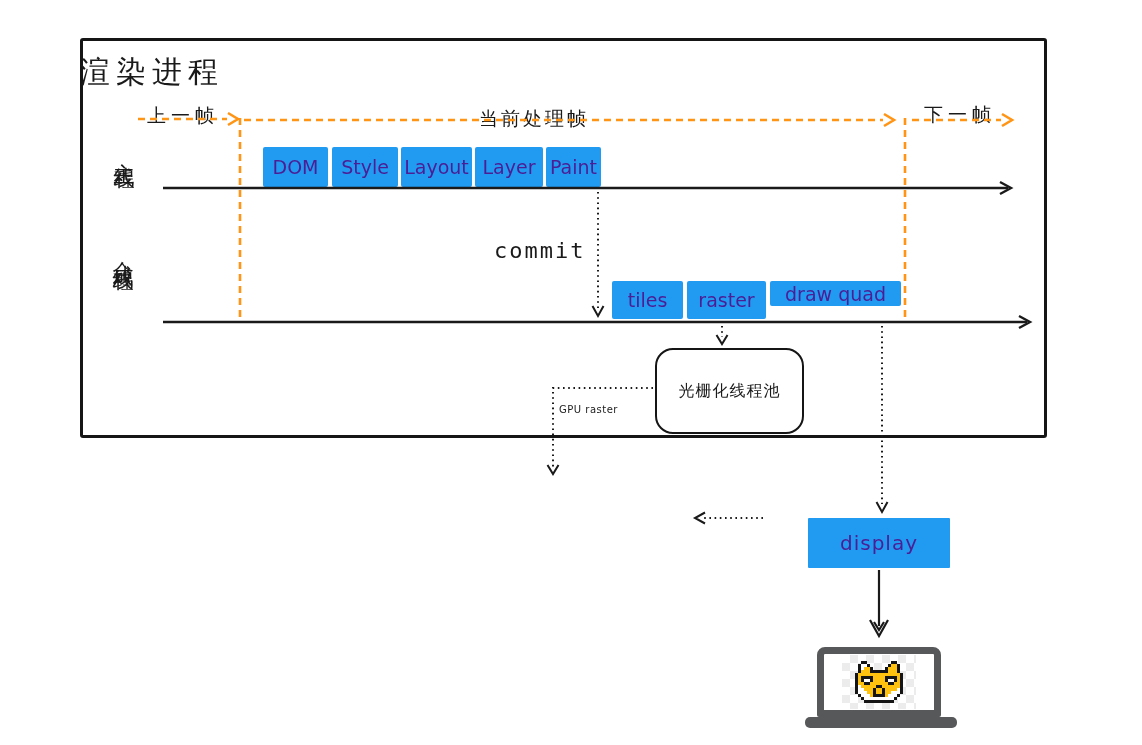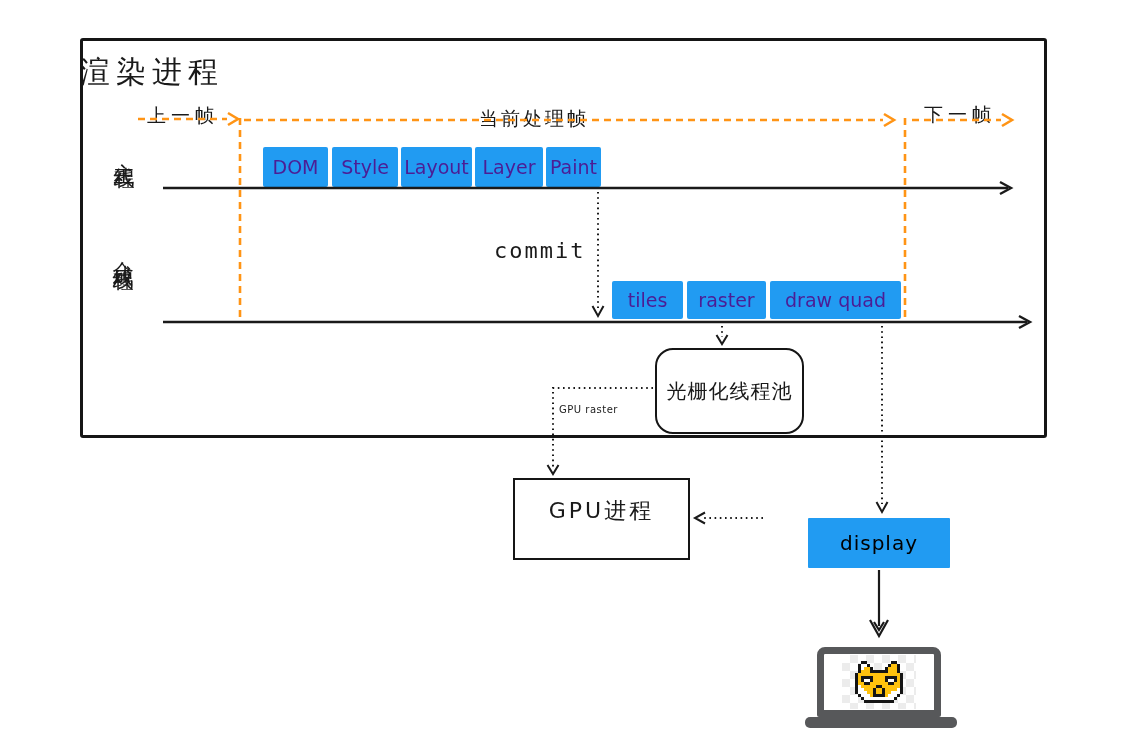--- a/index.html
+++ b/index.html
@@ -16,28 +16,28 @@
     writing-mode:vertical-rl;text-orientation:upright;
     font-size:21px;letter-spacing:4px;line-height:1;white-space:nowrap;
   }
   .stage-box{
     display:flex;align-items:center;justify-content:center;
     color:#4c1d95;font-size:19px;border-radius:2px;white-space:nowrap;
   }
   .commit-label{font-family:"DejaVu Sans Mono","Liberation Mono",monospace;font-size:22px;letter-spacing:2px;}
   .pool-box{
     border:2.5px solid #151515;border-radius:18px;background:#fff;
-    display:flex;align-items:center;justify-content:center;font-size:20px;letter-spacing:1px;
+    display:flex;align-items:center;justify-content:center;font-size:16px;letter-spacing:1px;
   }
   .small-label{font-size:10px;letter-spacing:.5px;}
   .process-box{border:2.5px solid #151515;background:#fff;}
   .process-title{text-align:center;font-size:22px;letter-spacing:3px;}
   .display-box{
     display:flex;align-items:center;justify-content:center;
-    color:#000000;font-size:20px;letter-spacing:1px;border-radius:1px;
+    color:#4c1d95;font-size:20px;letter-spacing:1px;border-radius:1px;
   }
   .laptop-screen{
     border:7px solid #57585a;border-radius:8px 8px 2px 2px;background:#fff;
     display:flex;align-items:center;justify-content:center;
   }
   .laptop-base{background:#57585a;border-radius:5px;}
   .checker{
     display:flex;align-items:center;justify-content:center;
     background-image:
       linear-gradient(45deg,#ececec 25%,transparent 25%,transparent 75%,#ececec 75%),
@@ -64,31 +64,28 @@
   <div class="abs stage-box" style="left: 263px; top: 147px; width: 65px; height: 40px; background: rgb(33, 155, 242);">DOM</div>
   <div class="abs stage-box" style="left: 332px; top: 147px; width: 66px; height: 40px; background: rgb(33, 155, 242);">Style</div>
   <div class="abs stage-box" style="left: 401px; top: 147px; width: 71px; height: 40px; background: rgb(33, 155, 242);">Layout</div>
   <div class="abs stage-box" style="left: 475px; top: 147px; width: 68px; height: 40px; background: rgb(33, 155, 242);">Layer</div>
   <div class="abs stage-box" style="left: 546px; top: 147px; width: 55px; height: 40px; background: rgb(33, 155, 242);">Paint</div>
 
   <div class="abs commit-label" style="left:494px;top:238px;">commit</div>
 
   <div class="abs stage-box" style="left: 612px; top: 281px; width: 71px; height: 38px; background: rgb(33, 155, 242);">tiles</div>
   <div class="abs stage-box" style="left: 687px; top: 281px; width: 79px; height: 38px; background: rgb(33, 155, 242);">raster</div>
-  <div class="abs stage-box" style="left: 770px; top: 281px; width: 131px; height: 38px; background: rgb(33, 155, 242);">draw quad</div>
+  <div class="abs stage-box" style="left: 770px; top: 281px; width: 131px; height: 25px; background: rgb(33, 155, 242);">draw quad</div>
 
   <div class="abs pool-box" style="left:655px;top:348px;width:145px;height:82px;">
     <span>光栅化线程池</span>
   </div>
 
   <div class="abs small-label" style="left:559px;top:404px;">GPU raster</div>
 
-  <div class="abs process-box" style="left:513px;top:478px;width:173px;height:78px;">
-    <div class="process-title" style="margin-top:16px;">GPU进程</div>
-  </div>
 
   <div class="abs display-box" style="left: 808px; top: 518px; width: 142px; height: 50px; background: rgb(33, 155, 242);">
     <span>display</span>
   </div>
 
   <div class="abs laptop-screen" style="left:817px;top:647px;width:110px;height:56px;">
     <div class="checker" style="width:74px;height:54px;">
       <svg id="shiba" width="48" height="44" viewBox="0 0 16 14" shape-rendering="crispEdges">
           <rect x="2" y="0" width="1" height="1" fill="#151515"></rect>
           <rect x="3" y="0" width="1" height="1" fill="#151515"></rect>

